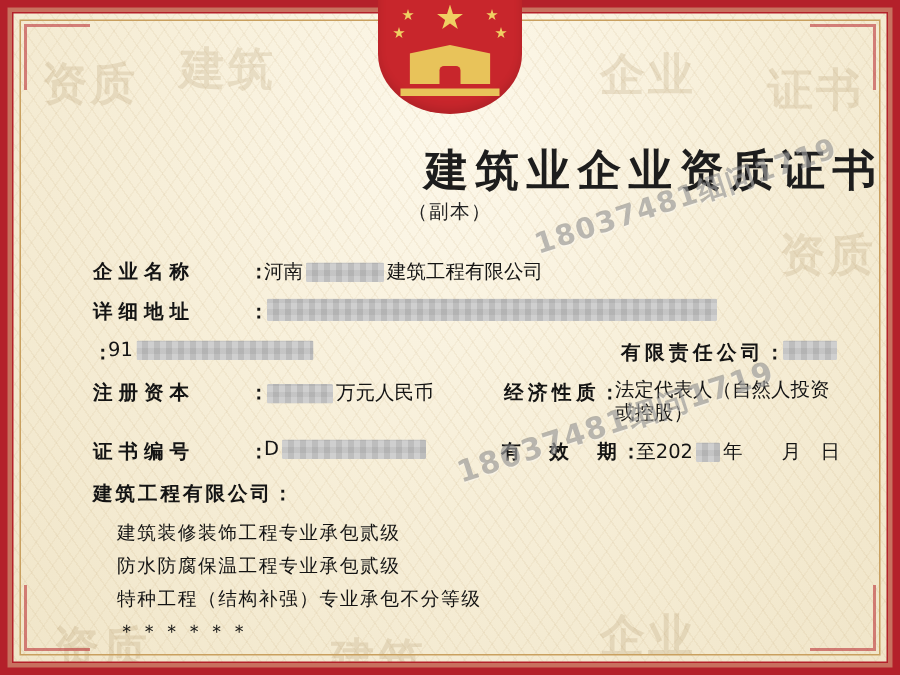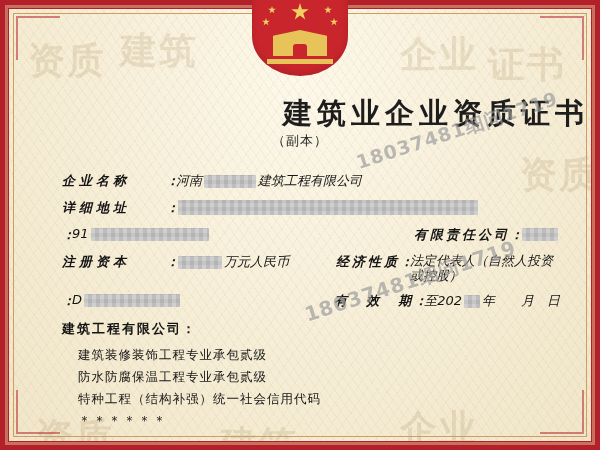--- a/index.html
+++ b/index.html
@@ -71,21 +71,21 @@
   
   .ghost-layer {
     position: absolute;
     inset: 0;
     pointer-events: none;
     overflow: hidden;
   }
   .ghost {
     position: absolute;
     color: rgba(171,146,99,0.22);
-    font-size: 37px;
+    font-size: 30px;
     font-family: Liberation Mono, monospace;
     font-weight: 700;
     white-space: nowrap;
     letter-spacing: 2px;
   }
 
   
   .emblem-wrap {
     position: absolute;
     left: 0; right: 0;
@@ -177,21 +177,20 @@
     left: 62px;
     right: 40px;
     top: 172px;
   }
   .row {
     display: flex;
     align-items: flex-start;
     margin-bottom: 9px;
     font-size: 13px;
     color: #141414;
-    font-style: italic;
   }
   .lbl {
     width: 104px;
     flex: none;
     font-weight: 700;
     letter-spacing: 4px;
     white-space: nowrap;
   }
   .lbl.two-line {
     letter-spacing: 0;
@@ -287,21 +286,21 @@
 <body>
 
 <div class="cert">
 
   <div class="texture"></div>
 
   <div class="ghost-layer">
     <div class="ghost" style="left:28px;  top:36px;">资质</div>
     <div class="ghost" style="left:120px; top:26px;">建筑</div>
     <div class="ghost" style="left:400px; top:30px;">企业</div>
-    <div class="ghost" style="left:488px; top:40px;">证书</div>
+    <div class="ghost" style="left:512px; top:40px;">证书</div>
     <div class="ghost" style="left:36px;  top:412px;">资质</div>
     <div class="ghost" style="left:220px; top:420px;">建筑</div>
     <div class="ghost" style="left:400px; top:404px;">企业</div>
     <div class="ghost" style="left:520px; top:150px;">资质</div>
   </div>
 
   <div class="border-outer"></div>
   <div class="border-inner"></div>
   <div class="corner tl"></div>
   <div class="corner tr"></div>
@@ -360,39 +359,40 @@
       <div class="colon">：</div>
       <div class="val">
         <span class="redact" style="width:44px"></span><span>万元人民币</span>
       </div>
       <div class="lbl2">经济性质</div>
       <div class="colon">：</div>
       <div class="val2" style="max-width:150px; white-space:normal; line-height:15px;">法定代表人（自然人投资或控股）</div>
     </div>
 
     <div class="row">
+      <div class="lbl">证书编号</div>
       <div class="colon">：</div>
       <div class="val">
         <span>D</span><span class="redact" style="width:96px"></span>
       </div>
       <div class="lbl2">有　效　期</div>
       <div class="colon">：</div>
       <div class="val2">
         <span>至202</span><span class="redact" style="width:16px"></span><span>年　　月　日</span>
       </div>
     </div>
 
   </div>
 
   <div class="qual-title">建筑工程有限公司：</div>
 
   <div class="qual-list">
     <div>建筑装修装饰工程专业承包贰级</div>
     <div>防水防腐保温工程专业承包贰级</div>
-    <div>特种工程（结构补强）统一社会信用代码</div>
+    <div>特种工程（结构补强）专业承包不分等级</div>
   </div>
 
   <div class="stars-line">＊＊＊＊＊＊</div>
 
   <div class="wm w1">18037481细问1719</div>
   <div class="wm w2">18037481细问1719</div>
 
 </div>
 
 </body></html>

